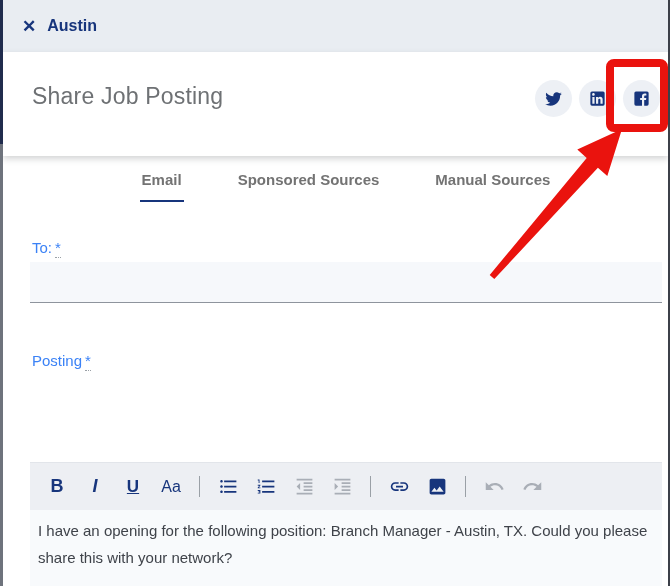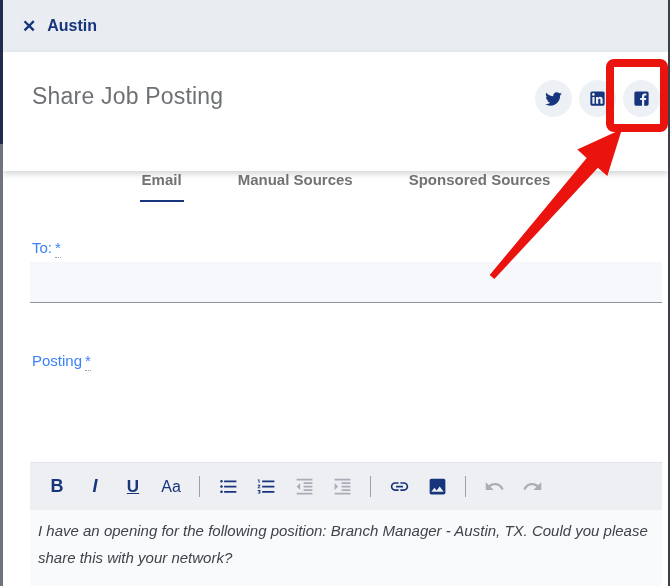--- a/index.html
+++ b/index.html
@@ -13,21 +13,21 @@
   .edge-right { position:absolute; right:0; top:0; width:2px; height:586px; z-index:6; background:#3c4049; }
 
   
   .topbar { position:absolute; left:3px; right:2px; top:0; height:52px; background:#e9edf2;
     display:flex; align-items:center; padding-left:19px; }
   .close-btn { display:flex; align-items:center; gap:11px; background:none; border:none;
     color:#17357c; font-family:inherit; font-size:16px; font-weight:700; cursor:pointer; }
   .close-x { font-size:17px; font-weight:600; line-height:1; }
 
   
-  .header { position:absolute; left:3px; right:2px; top:52px; height:119px; background:#fff;
+  .header { position:absolute; left:3px; right:2px; top:52px; height:104px; background:#fff;
     box-shadow:0 3px 6px rgba(60,64,67,.22); z-index:2; }
   .title { position:absolute; left:29px; top:31px; font-size:23px; font-weight:400;
     color:#6e7174; letter-spacing:.2px; }
   .social { position:absolute; right:8px; top:28px; display:flex; gap:7px; }
   .circle-btn { width:37px; height:37px; border-radius:50%; border:none; background:#edf0f5;
     color:#17357c; display:flex; align-items:center; justify-content:center; cursor:pointer; }
   .circle-btn svg { width:19px; height:19px; fill:currentColor; }
 
   
   .tabs { position:absolute; left:30px; top:167px; width:632px; display:flex;
@@ -54,21 +54,21 @@
     font-family:inherit; }
   .tb-btn svg { width:21px; height:21px; fill:currentColor; }
   .tb-btn.disabled { color:#a9aeb6; }
   .tb-b { font-size:18px; font-weight:700; }
   .tb-i { font-size:18px; font-style:italic; font-weight:600; }
   .tb-u { font-size:17px; font-weight:600; text-decoration:underline; }
   .tb-aa { font-size:16px; font-weight:500; }
   .tb-sep { width:1px; height:21px; background:#9aa0a6; margin:0 9px; flex:none; }
   .editor-body { background:#f8fafc; height:76px; padding:7px 8px 0 8px; font-size:15px;
     line-height:27px; color:#3f434a; overflow:hidden; }
-  .editor-body p { margin:0 0 8px 0;font-style:italic; }
+  .editor-body p { margin:0 0 8px 0; }
 
   
   .annot-rect { position:absolute; left:606px; top:59px; width:62px; height:73px;
     border:8px solid #ea130e; border-radius:8px; z-index:40; pointer-events:none; }
   .annot-arrow { position:absolute; inset:0; z-index:41; pointer-events:none; }
 </style>
 </head>
 <body>
 
 <div class="page">
@@ -102,22 +102,22 @@
           <svg viewBox="0 0 24 24" width="19" height="19" fill="#17357c">
               <path d="M19 3H5a2 2 0 0 0-2 2v14a2 2 0 0 0 2 2h7.62v-6.96H10.3v-2.72h2.32V9.31c0-2.3 1.41-3.56 3.46-3.56.98 0 1.83.07 2.07.11v2.4h-1.42c-1.12 0-1.33.53-1.33 1.31v1.72h2.67l-.35 2.72h-2.32V21H19a2 2 0 0 0 2-2V5a2 2 0 0 0-2-2z"></path>
             </svg>
         </span>
       </button>
     </div>
   </div>
 
   <div class="tabs">
     <button class="tab active">Email</button>
+    <button class="tab">Sponsored Sources</button>
     <button class="tab">Manual Sources</button>
-    <button class="tab">Sponsored Sources</button>
   </div>
 
   <div class="field-label" style="left:32px; top:239px;">
     <span>To:</span><span class="req">*</span>
   </div>
   <input class="line-input" style="top: 262px;" value="">
 
 
   <div class="field-label" style="left:32px; top:352px;">
     <span>Posting</span><span class="req">*</span>

